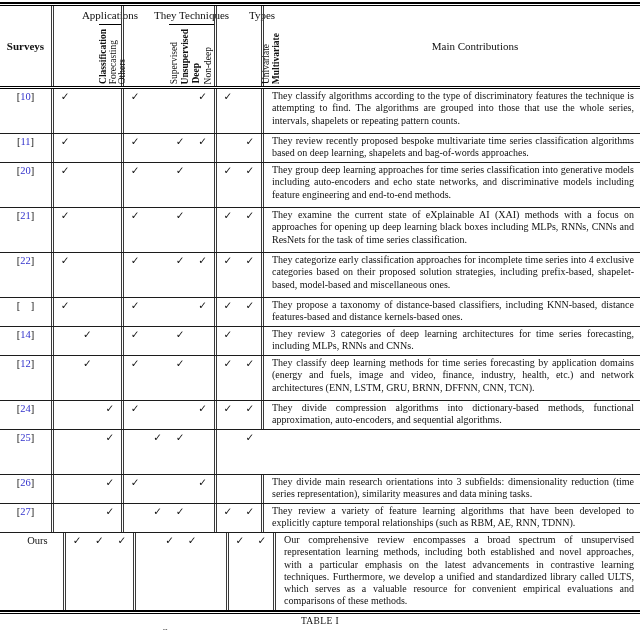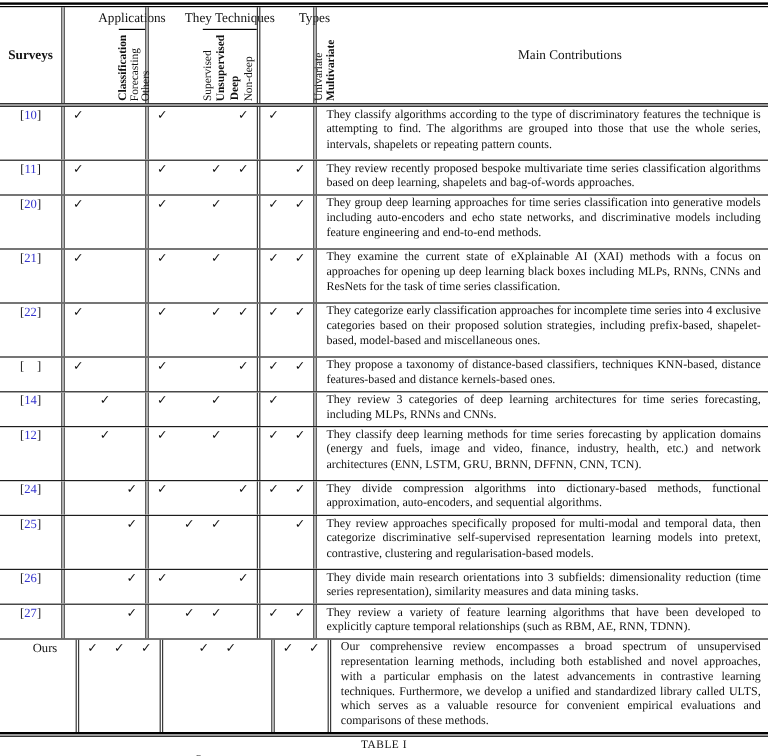--- a/index.html
+++ b/index.html
@@ -266,21 +266,21 @@
     <div class="cell c-core">
             <span class="subcol check">✓</span>
             <span class="subcol check"></span>
             <span class="subcol check"></span>
             <span class="subcol check">✓</span>
           </div>
     <div class="cell c-types">
             <span class="subcol check">✓</span>
             <span class="subcol check">✓</span>
           </div>
-    <div class="cell c-main contrib">They propose a taxonomy of distance-based classifiers, techniques KNN-based, distance features-based and distance kernels-based ones.</div>
+    <div class="cell c-main contrib">They propose a taxonomy of distance-based classifiers, including KNN-based, distance features-based and distance kernels-based ones.</div>
   </div>
 
   <div class="trow" style="height: 28px;">
     <div class="cell c-survey">
             <span class="bko">[</span>
             <span class="refnum" style="color: rgb(51, 51, 204);">14</span>
             <span class="bkc">]</span>
           </div>
     <div class="cell c-apps">
             <span class="subcol check"></span>
@@ -362,21 +362,20 @@
     <div class="cell c-core">
             <span class="subcol check"></span>
             <span class="subcol check">✓</span>
             <span class="subcol check">✓</span>
             <span class="subcol check"></span>
           </div>
     <div class="cell c-types">
             <span class="subcol check"></span>
             <span class="subcol check">✓</span>
           </div>
-    <div class="cell c-main contrib">They review approaches specifically proposed for multi-modal and temporal data, then categorize discriminative self-supervised representation learning models into pretext, contrastive, clustering and regularisation-based models.</div>
   </div>
 
   <div class="trow" style="height: 28px;">
     <div class="cell c-survey">
             <span class="bko">[</span>
             <span class="refnum" style="color: rgb(51, 51, 204);">26</span>
             <span class="bkc">]</span>
           </div>
     <div class="cell c-apps">
             <span class="subcol check"></span>

